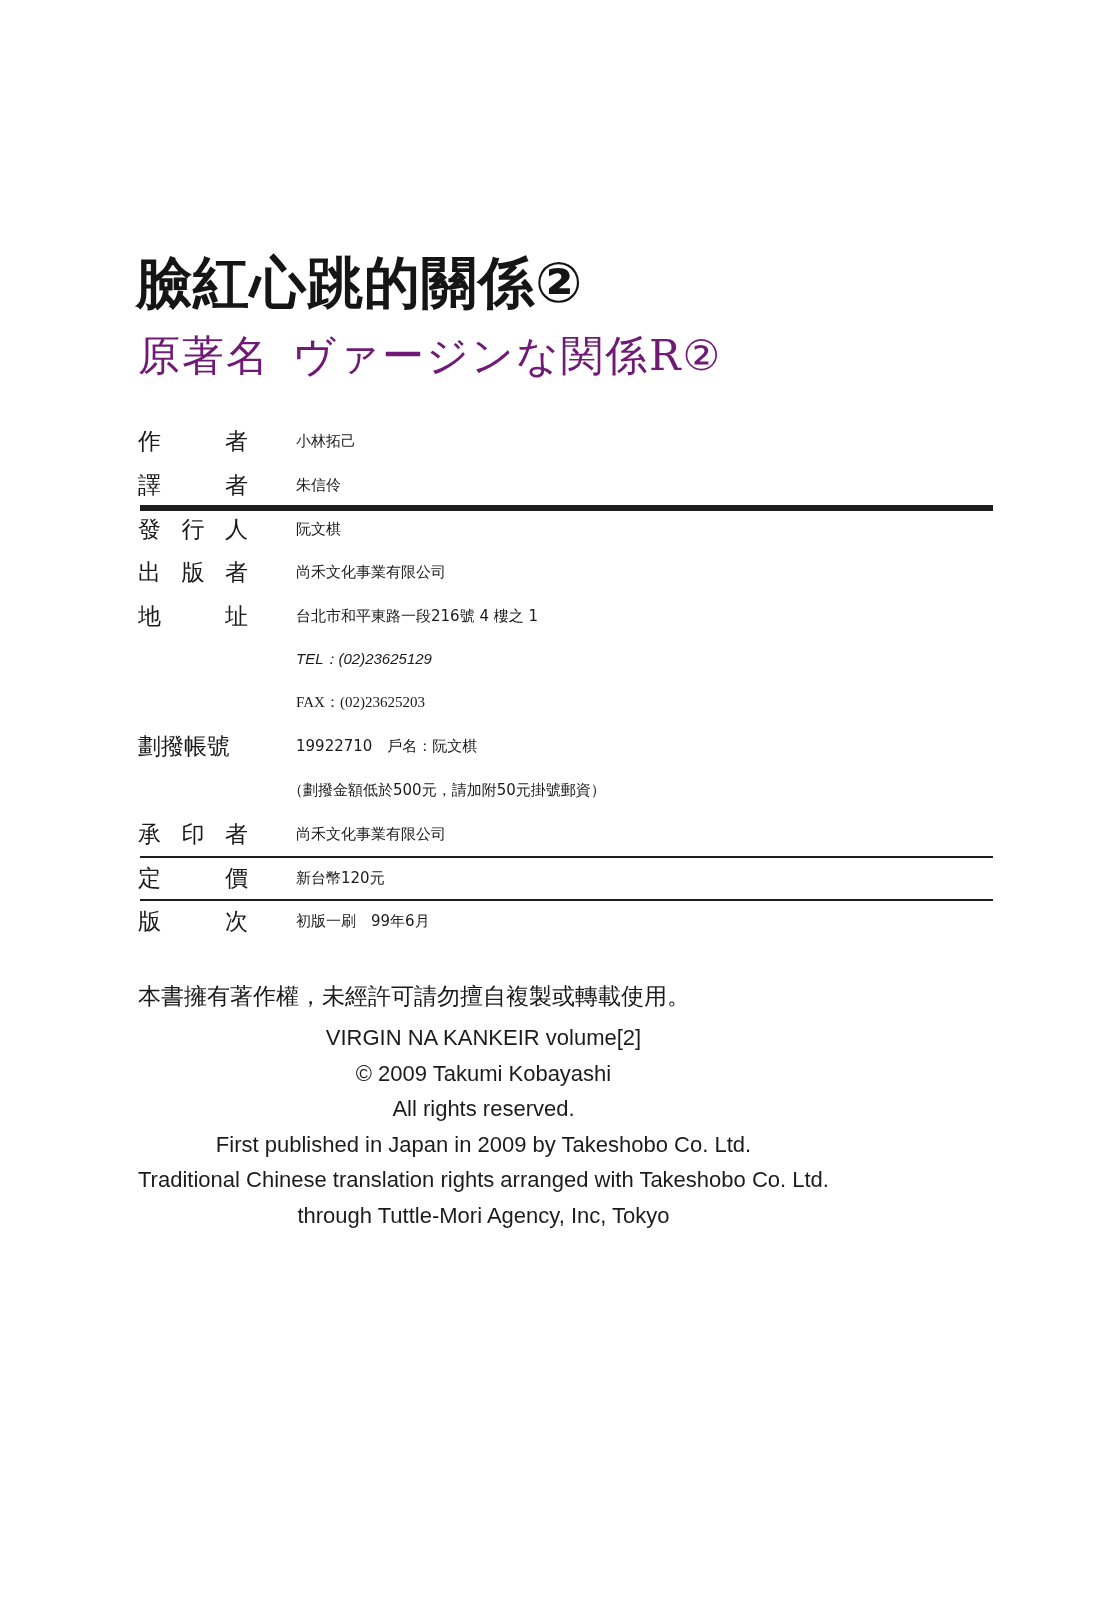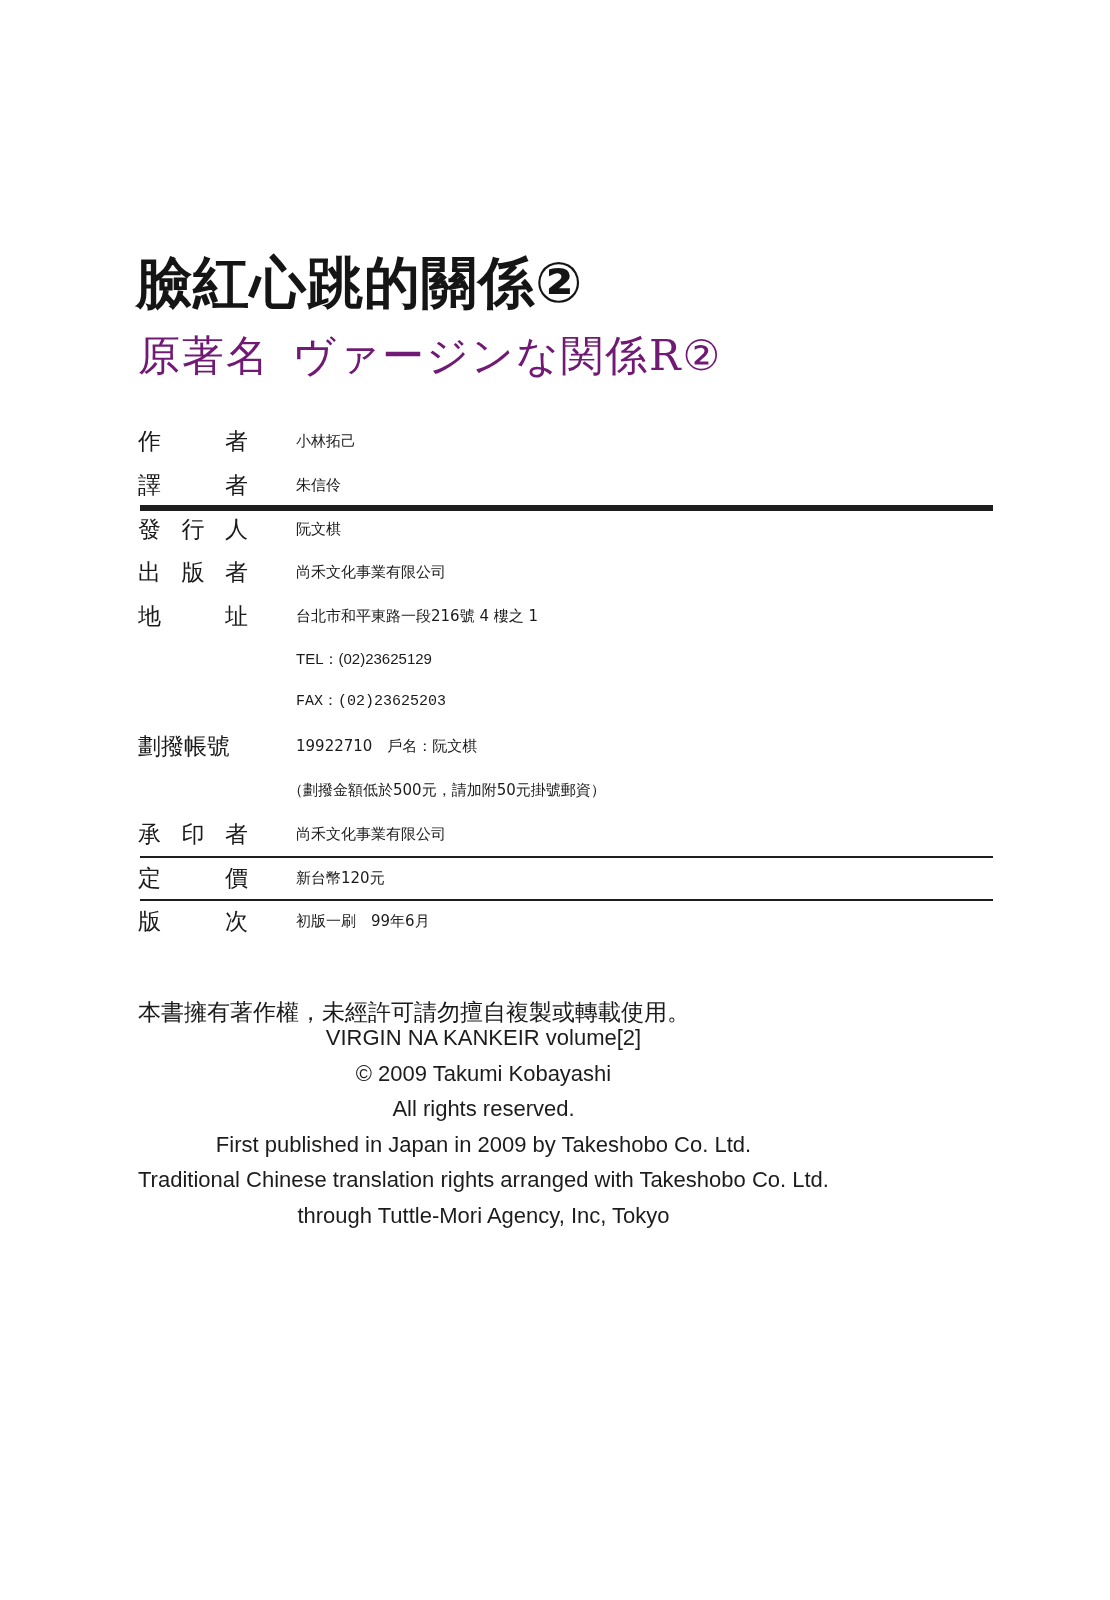--- a/index.html
+++ b/index.html
@@ -76,21 +76,20 @@
     .rule.thick { height: 6px; top: 505px; }
     .rule.thin1 { height: 2px; top: 856px; }
     .rule.thin2 { height: 2px; top: 899px; }
 
     .notice {
       position: absolute;
       left: 138px;
       font-size: 23px;
       line-height: 36px;
       white-space: nowrap;
-      margin-top: 16px;
     }
     .eng {
       position: absolute;
       left: 138px;
       font-family: "Liberation Sans", sans-serif;
       font-size: 22px;
       line-height: 35.5px;
       white-space: nowrap;
       color: #1c1c1c;
     }
@@ -145,25 +144,25 @@
 
   <div class="info-row" style="top:596px;">
     <div class="info-label">
       <span>地</span>
       <span>址</span>
     </div>
     <div class="info-value">台北市和平東路一段216號 4 樓之 1</div>
   </div>
 
   <div class="info-row" style="top:639px;">
-    <div class="info-value" style="font-family:'Liberation Sans',sans-serif;">TEL：(02)23625129</div>
+    <div class="info-value" style="font-family:'Liberation Sans',sans-serif;font-style:italic;">TEL：(02)23625129</div>
   </div>
 
   <div class="info-row" style="top:682px;">
-    <div class="info-value" style="font-family:Liberation Mono, monospace;text-align:center;">FAX：(02)23625203</div>
+    <div class="info-value" style="font-family:Liberation Serif, serif;text-align:center;">FAX：(02)23625203</div>
   </div>
 
   <div class="info-row" style="top:726px;">
     <div class="info-label">
       <span>劃撥帳號</span>
     </div>
     <div class="info-value">19922710　戶名：阮文棋</div>
   </div>
 
   <div class="info-row" style="top:770px;">

